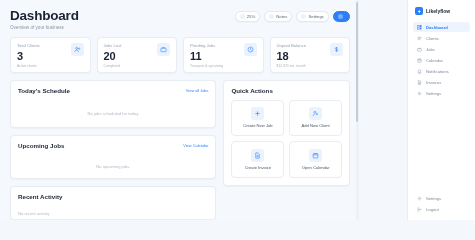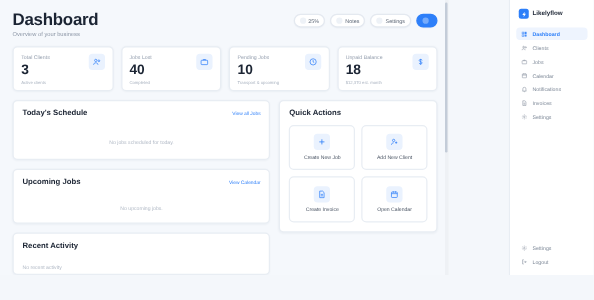--- a/index.html
+++ b/index.html
@@ -183,35 +183,35 @@
               <circle cx="9" cy="8" r="3.2"></circle>
               <path d="M3 20c0-3.3 2.7-5.5 6-5.5s6 2.2 6 5.5"></path>
               <circle cx="17.5" cy="9" r="2.4"></circle>
             </svg>
         </div>
       </div>
 
       <div class="stat">
         <div>
           <div class="lbl">Jobs Lost</div>
-          <div class="val">40</div>
+          <div class="val">20</div>
           <div class="meta">Completed</div>
         </div>
         <div class="stat-ic">
           <svg viewBox="0 0 24 24" fill="none" stroke="#2d7ff9" stroke-width="2">
               <rect x="3" y="7.5" width="18" height="12" rx="2"></rect>
               <path d="M9 7.5V5.5h6v2"></path>
             </svg>
         </div>
       </div>
 
       <div class="stat">
         <div>
           <div class="lbl">Pending Jobs</div>
-          <div class="val">10</div>
+          <div class="val">11</div>
           <div class="meta">Transport &amp; upcoming</div>
         </div>
         <div class="stat-ic">
           <svg viewBox="0 0 24 24" fill="none" stroke="#2d7ff9" stroke-width="2">
               <circle cx="12" cy="12" r="8.5"></circle>
               <path d="M12 7v5.3l3.2 2"></path>
             </svg>
         </div>
       </div>
 

